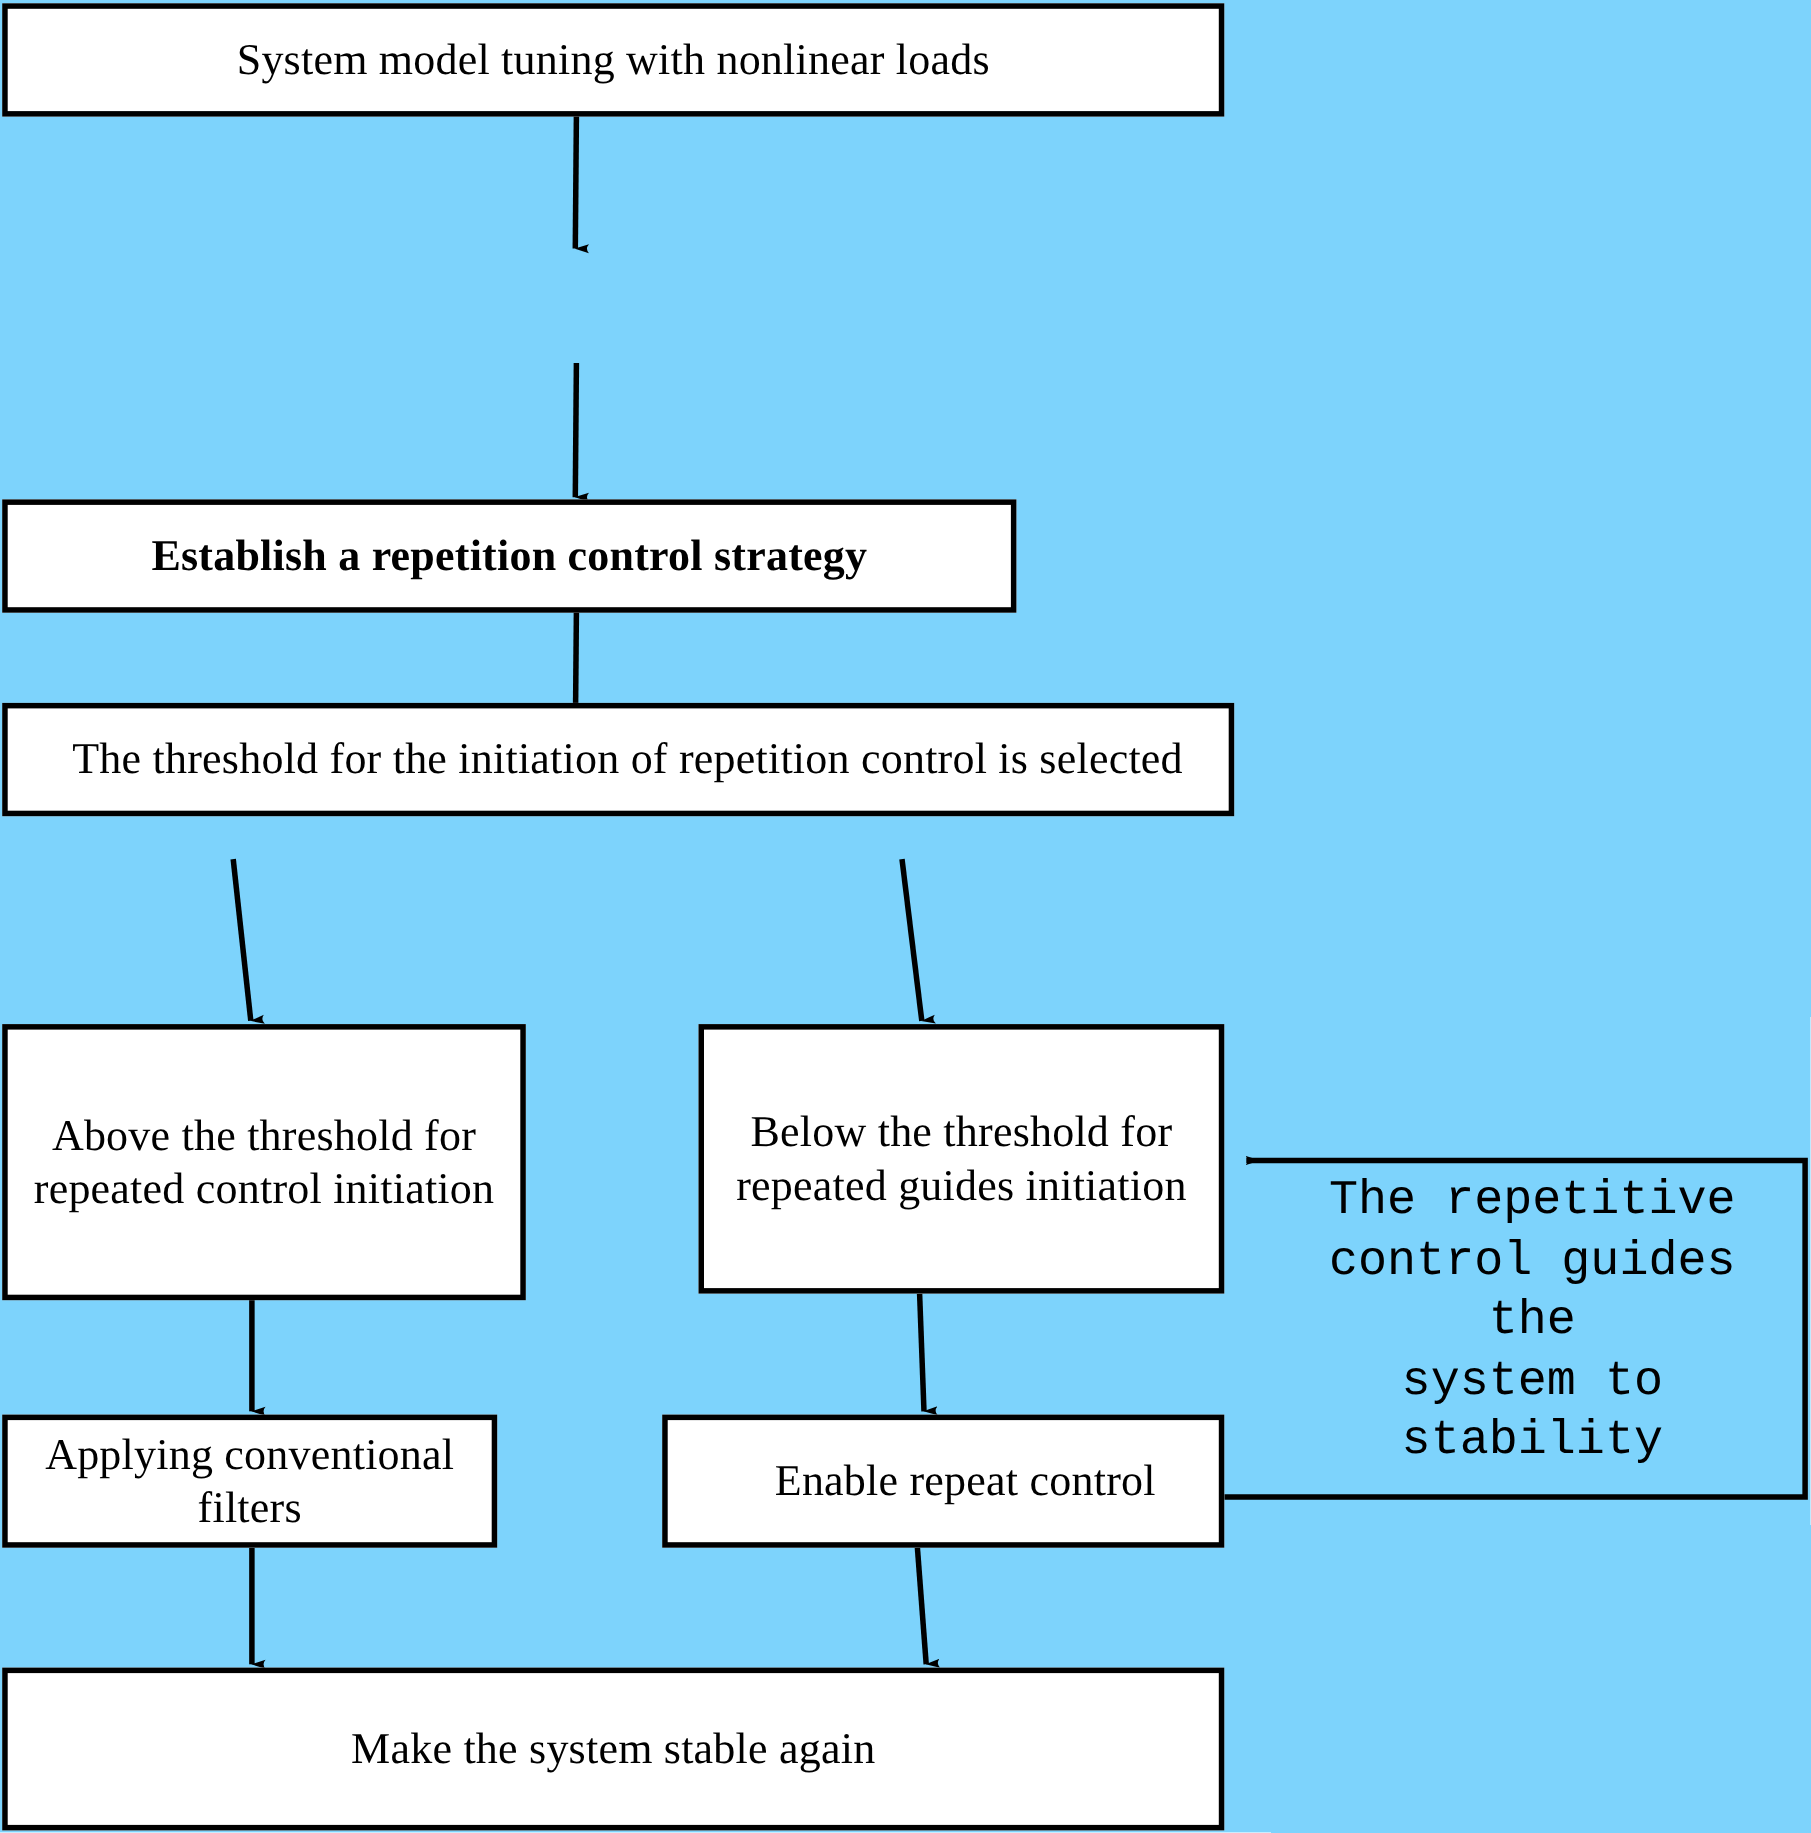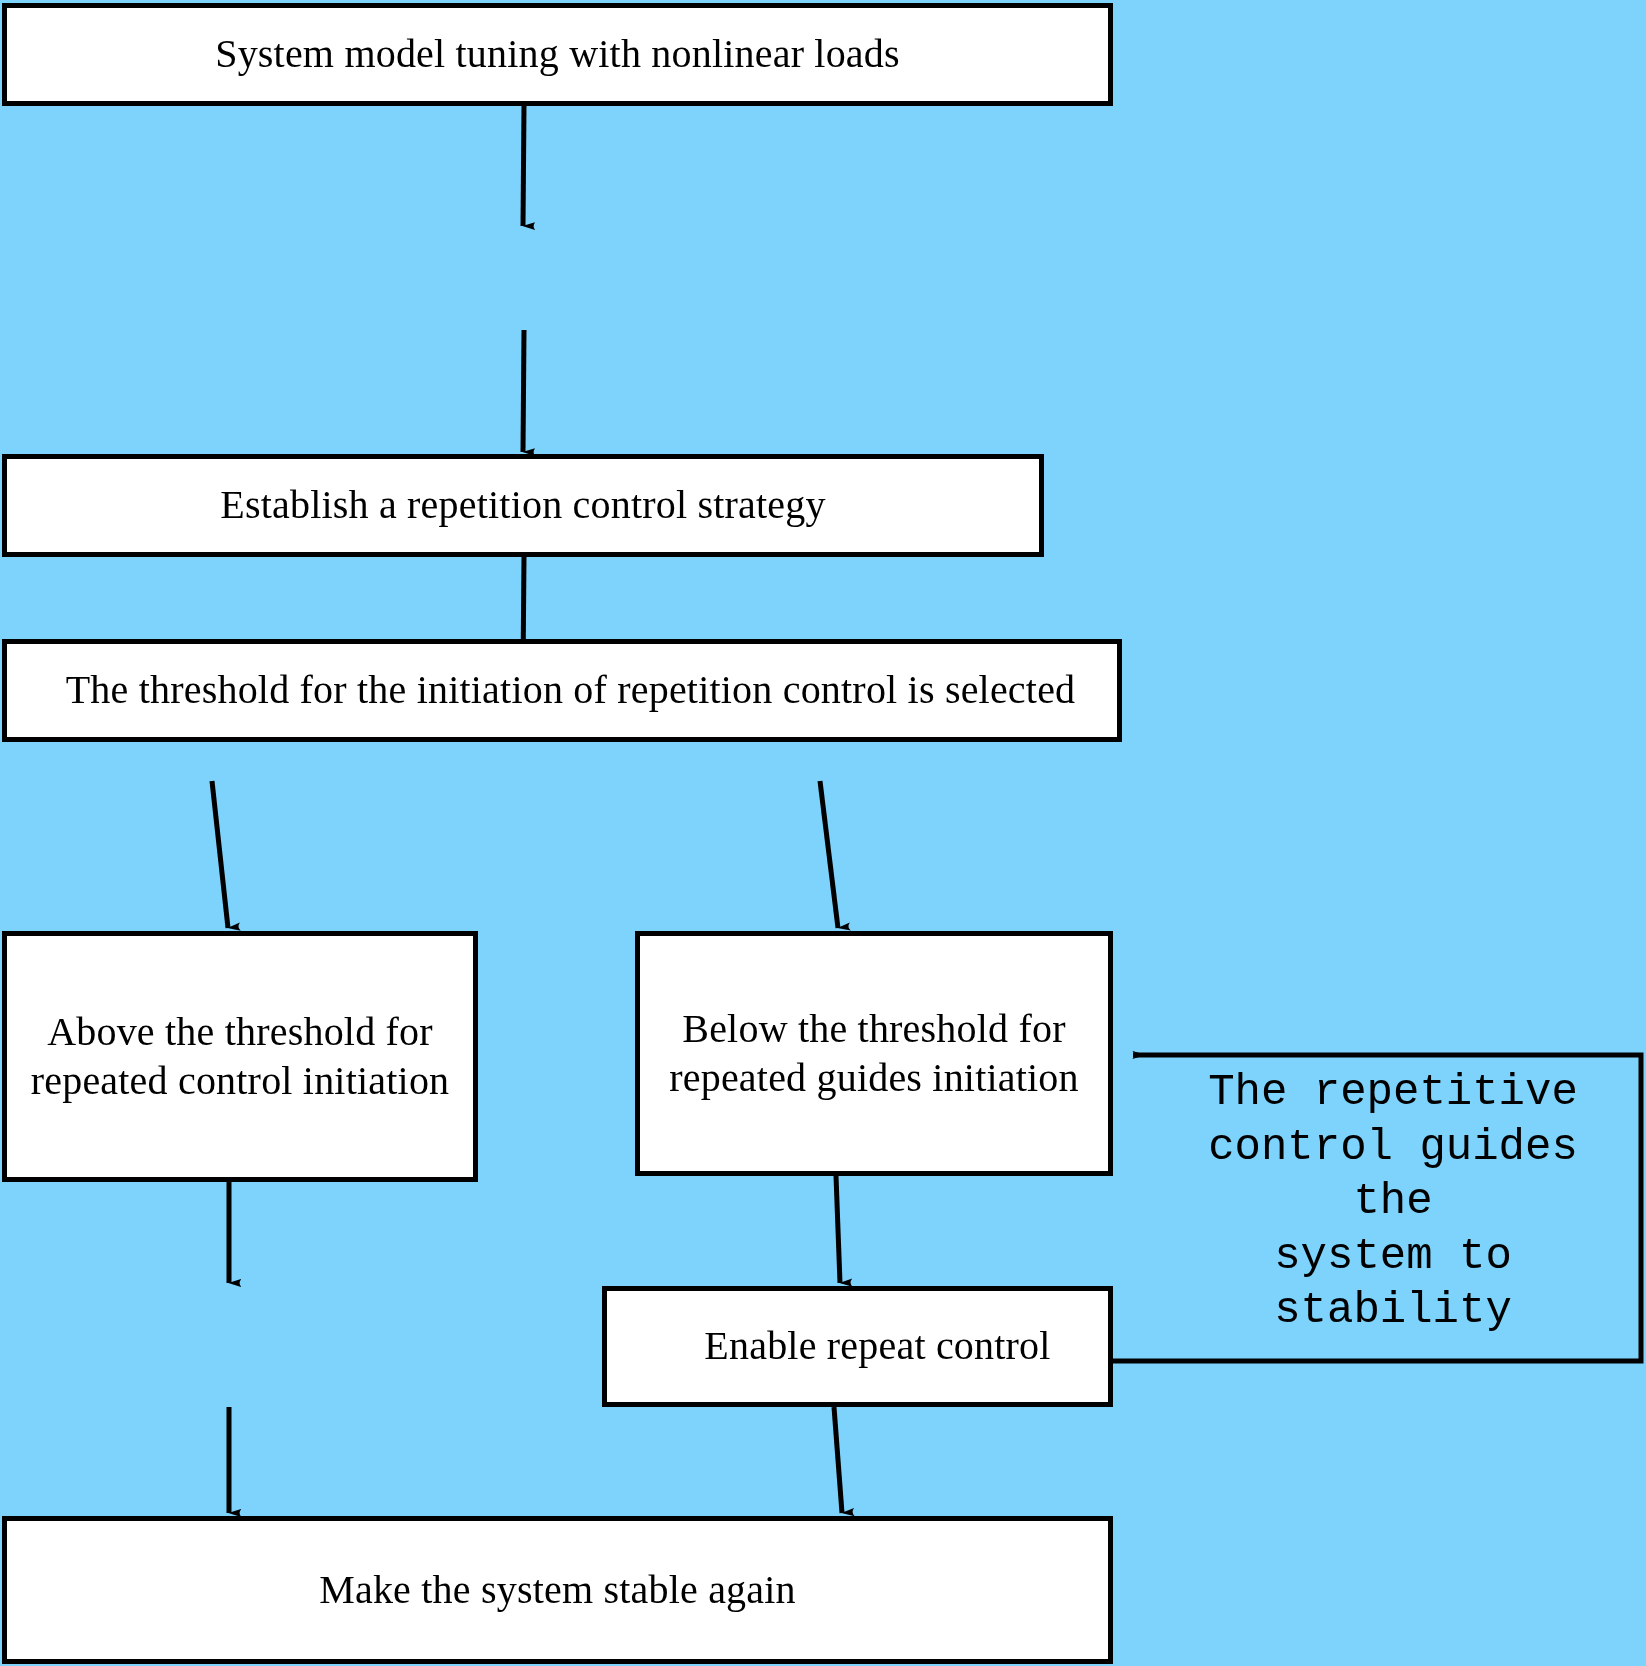--- a/index.html
+++ b/index.html
@@ -89,38 +89,41 @@
     <line x1="834" y1="1407" x2="842" y2="1513" stroke="#000000" stroke-width="5" marker-end="url(#arrowhead)"></line>
 
     <path d="M 1113 1361 L 1641 1361 L 1641 1055 L 1133 1055" fill="none" stroke="#000000" stroke-width="5" marker-end="url(#arrowhead-left)"></path>
   </svg>
 
   <div class="node" style="left:2px; top:3px; width:1111px; height:103px;">
     <span class="node-label">System model tuning with nonlinear loads</span>
   </div>
 
 
-  <div class="node" style="left:2px; top:454px; width:1042px; height:103px;">
+  <div class="node" style="left:2px; top:454px; width:922px; height:103px;font-weight:bold;">
     <span class="node-label">Establish a repetition control strategy</span>
   </div>
 
   <div class="node" style="left:2px; top:639px; width:1120px; height:103px;padding-left:17px;">
     <span class="node-label">The threshold for the initiation of repetition control is selected</span>
   </div>
 
   <div class="node" style="left:2px; top:931px; width:476px; height:251px;">
     <span class="node-label">Above the threshold for
 repeated control initiation</span>
   </div>
 
   <div class="node" style="left:635px; top:931px; width:478px; height:245px;">
     <span class="node-label">Below the threshold for
 repeated guides initiation</span>
   </div>
 
+  <div class="node" style="left:2px; top:1286px; width:450px; height:121px;">
+    <span class="node-label">Applying conventional filters</span>
+  </div>
 
   <div class="node" style="left:602px; top:1286px; width:511px; height:121px;padding-left:40px;">
     <span class="node-label">Enable repeat control</span>
   </div>
 
   <div class="node" style="left:2px; top:1516px; width:1111px; height:148px;">
     <span class="node-label">Make the system stable again</span>
   </div>
 
   <div class="loop-label" style="left:1163px; top:1065px; width:460px;">The repetitive

